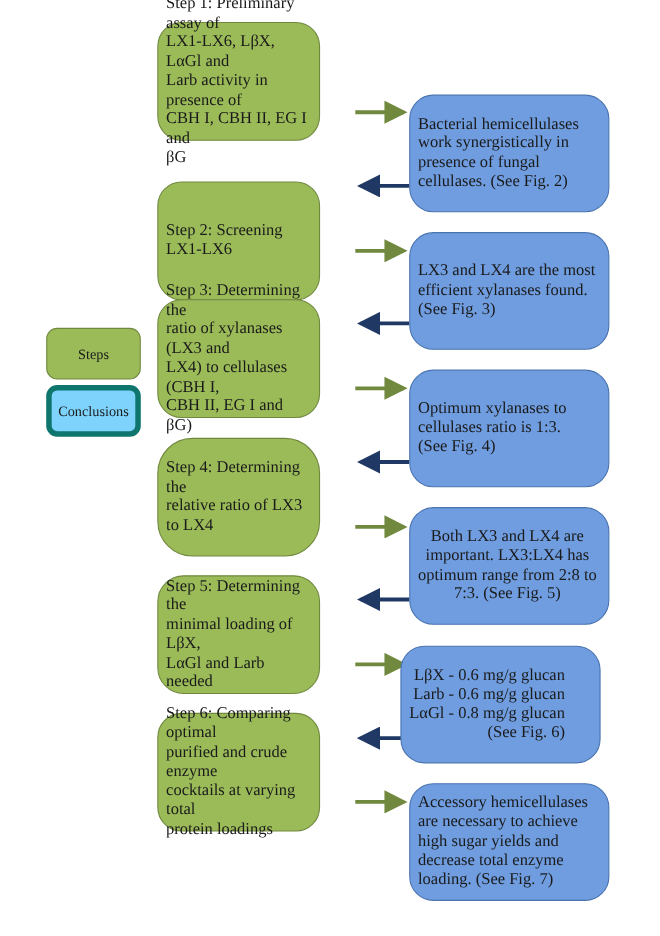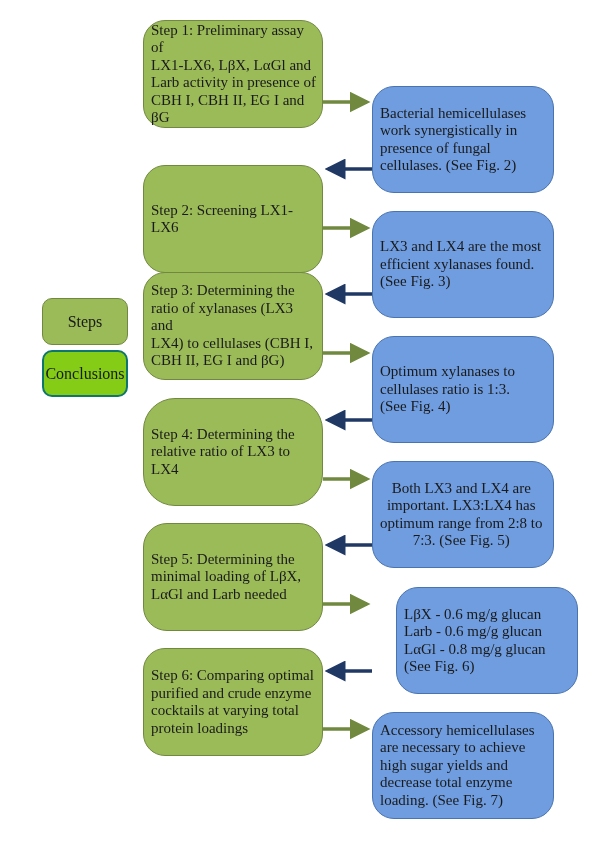--- a/index.html
+++ b/index.html
@@ -1,27 +1,27 @@
 <!DOCTYPE html>
 <html><head>
   <meta charset="utf-8">
   <style>
     html, body { margin: 0; padding: 0; background: #ffffff; }
     body { width: 600px; height: 851px; position: relative; overflow: hidden;
            font-family: "Liberation Serif", "DejaVu Serif", serif; color: #1a1a1a; }
     .box { position: absolute; box-sizing: border-box; border-radius: 22px;
            display: flex; align-items: center; padding: 0 6px 0 7px;
            font-size: 15px; line-height: 17.5px; white-space: pre-line; }
-    .step { background: #9bbb59; border: 1px solid #71893f; width: 180px; height: 108px; }
+    .step { background: #9bbb59; border: 1px solid #71893f; width: 148px; height: 108px; }
     .concl { background: #6f9ddf; border: 1px solid #4a74b0; width: 182px; height: 107px; }
     .legend { position: absolute; box-sizing: border-box; border-radius: 10px;
               display: flex; align-items: center; justify-content: center;
-              font-size: 16px; width: 86px; height: 47px; }
+              font-size: 13px; width: 86px; height: 47px; }
     .legend.steps { background: #9bbb59; border: 1px solid #71893f; }
-    .legend.concl { background: #84cc16; border: 2px solid #0f766e; }
+    .legend.concl { background: #7dd3fc; border: 5px solid #0f766e; }
     svg.arrows { position: absolute; left: 0; top: 0; }
   </style>
 </head>
 <body>
 
 <svg class="arrows" width="600" height="851">
   <defs>
     <marker id="ag" markerWidth="6" markerHeight="6" refX="5" refY="3" orient="auto" markerUnits="strokeWidth">
       <path d="M0,0 L6,3 L0,6 z" fill="#71893f"></path>
     </marker>
@@ -102,21 +102,21 @@
   <span>Optimum xylanases to
 cellulases ratio is 1:3.
 (See Fig. 4)</span>
 </div>
 <div class="box concl" style="left:372px; top:461px;text-align:center;">
   <span>Both LX3 and LX4 are
 important. LX3:LX4 has
 optimum range from 2:8 to
 7:3. (See Fig. 5)</span>
 </div>
-<div class="box concl" style="left:396px; top:587px;">
+<div class="box concl" style="left:364px; top:587px;text-align:right;">
   <span>LβX - 0.6 mg/g glucan
 Larb - 0.6 mg/g glucan
 LαGl - 0.8 mg/g glucan
 (See Fig. 6)</span>
 </div>
 <div class="box concl" style="left:372px; top:712px;">
   <span>Accessory hemicellulases
 are necessary to achieve
 high sugar yields and
 decrease total enzyme

